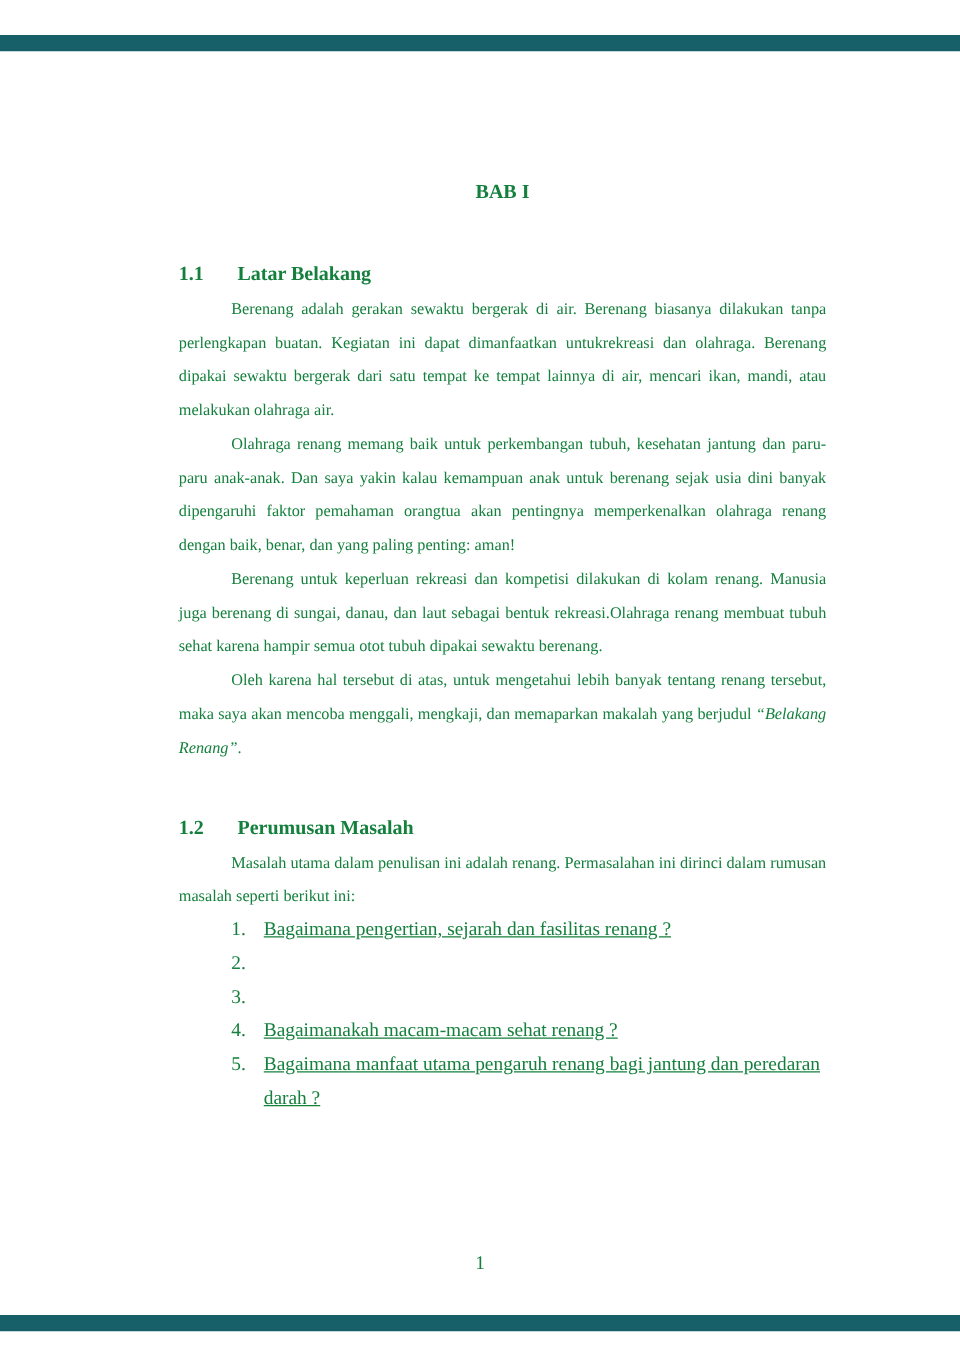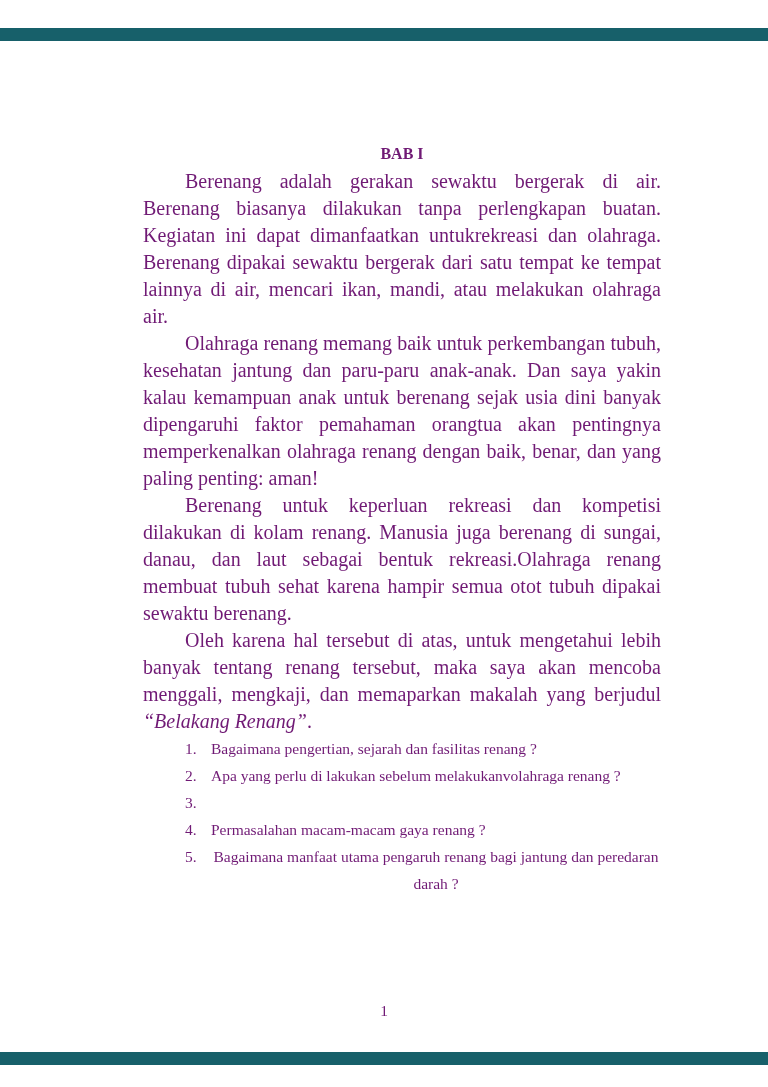--- a/index.html
+++ b/index.html
@@ -5,21 +5,21 @@
   :root { --accent: #17606a; }
   * { margin: 0; padding: 0; box-sizing: border-box; }
   html, body { background: #ffffff; }
   .page {
     position: relative;
     width: 768px;
     height: 1087px;
     margin: 0 auto;
     background: #ffffff;
     font-family: "Liberation Serif", serif;
-    color: #701a75;
+    color: #15803d;
     overflow: hidden;
   }
   .bar {
     position: absolute;
     left: 0;
     width: 768px;
     height: 13px;
     background: var(--accent);
   }
   .bar.top { top: 28px; }
@@ -38,33 +38,33 @@
   }
   .section-heading {
     display: flex;
     font-weight: bold;
     font-size: 16px;
     line-height: 27px;
     margin-top: 38px;
   }
   .section-heading .sec-num { width: 47px; flex: 0 0 47px; }
   p.body-para {
-    font-size: 20px;
+    font-size: 13px;
     line-height: 27px;
     text-align: justify;
     text-indent: 42px;
   }
   .list { margin-left: 42px; }
   .list-item {
     display: flex;
     font-size: 15.5px;
     line-height: 27px;
   }
   .list-item .li-num { width: 26px; flex: 0 0 26px; }
-  .list-item .li-text { text-align: center; }
+  .list-item .li-text { text-align: left; text-decoration: underline; }
   .page-number {
     position: absolute;
     left: 0;
     width: 768px;
     top: 1002px;
     text-align: center;
     font-size: 15.5px;
   }
   em { font-style: italic; }
 </style>
@@ -74,43 +74,51 @@
 <div class="page">
 
   <div class="bar top"></div>
 
   <div class="content">
 
     <div class="chapter-title">
       <div>BAB I</div>
     </div>
 
+    <div class="section-heading">
+      <span class="sec-num">1.1</span>
+      <span>Latar Belakang</span>
+    </div>
 
     <p class="body-para">Berenang adalah  gerakan  sewaktu  bergerak  di air.  Berenang  biasanya dilakukan tanpa perlengkapan buatan. Kegiatan ini dapat dimanfaatkan untukrekreasi dan olahraga. Berenang dipakai sewaktu bergerak dari satu tempat ke tempat lainnya di air, mencari ikan, mandi, atau melakukan olahraga air.</p>
     <p class="body-para">Olahraga renang memang baik untuk perkembangan tubuh, kesehatan jantung dan paru-paru anak-anak. Dan saya yakin kalau kemampuan anak untuk berenang sejak usia dini banyak dipengaruhi faktor pemahaman orangtua akan pentingnya memperkenalkan olahraga renang dengan baik, benar, dan yang paling penting: aman!</p>
     <p class="body-para">Berenang untuk keperluan rekreasi dan kompetisi dilakukan di kolam renang. Manusia juga berenang di sungai, danau, dan laut sebagai bentuk rekreasi.Olahraga renang membuat tubuh sehat karena hampir semua otot tubuh dipakai sewaktu berenang.</p>
     <p class="body-para"><span>Oleh karena hal tersebut di atas, untuk mengetahui lebih banyak tentang renang tersebut, maka saya akan mencoba menggali, mengkaji, dan memaparkan makalah yang berjudul </span><em>“Belakang Renang”</em><span>.</span></p>
 
+    <div class="section-heading">
+      <span class="sec-num">1.2</span>
+      <span>Perumusan Masalah</span>
+    </div>
 
+    <p class="body-para">Masalah utama dalam penulisan ini adalah renang. Permasalahan ini dirinci dalam rumusan masalah seperti berikut ini:</p>
 
     <div class="list">
       <div class="list-item">
         <span class="li-num">1.</span>
         <span class="li-text">Bagaimana pengertian, sejarah dan fasilitas renang ?</span>
       </div>
       <div class="list-item">
         <span class="li-num">2.</span>
-        <span class="li-text">Apa yang perlu di lakukan sebelum melakukanvolahraga renang ?</span>
       </div>
       <div class="list-item">
         <span class="li-num">3.</span>
       </div>
       <div class="list-item">
         <span class="li-num">4.</span>
-        <span class="li-text">Permasalahan macam-macam gaya renang ?</span>
+        <span class="li-text">Bagaimanakah macam-macam sehat renang ?</span>
       </div>
       <div class="list-item">
         <span class="li-num">5.</span>
         <span class="li-text">Bagaimana manfaat utama pengaruh renang bagi jantung dan peredaran darah ?</span>
       </div>
     </div>
 
   </div>
 
   <div class="page-number">1</div>

